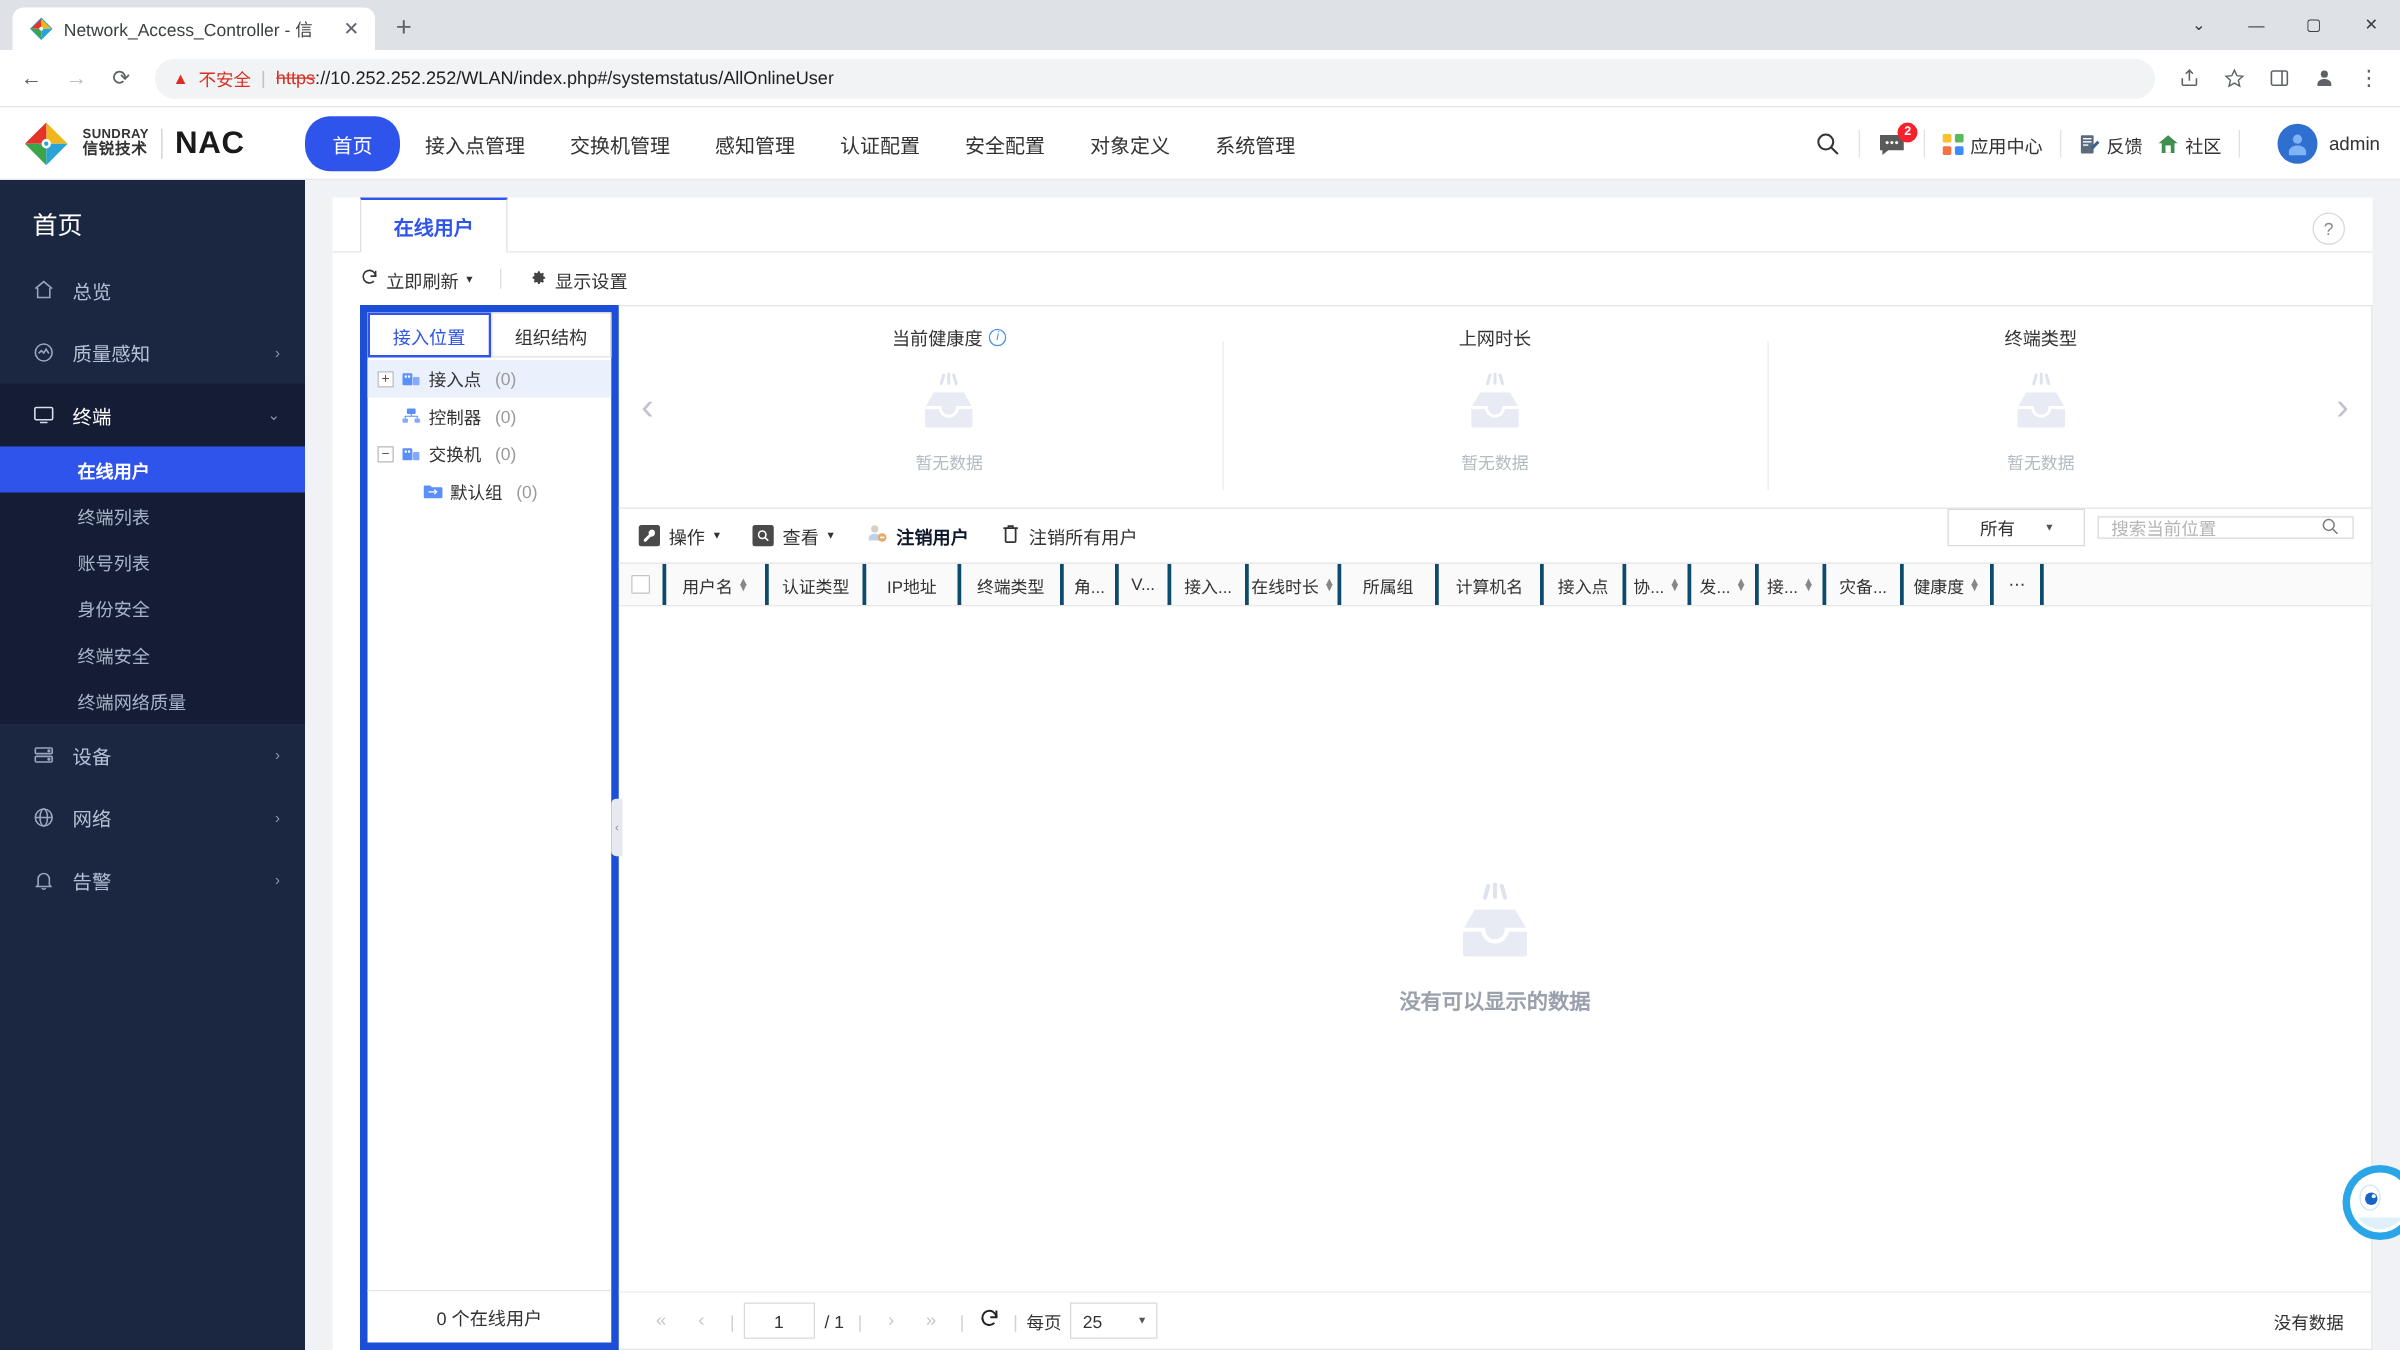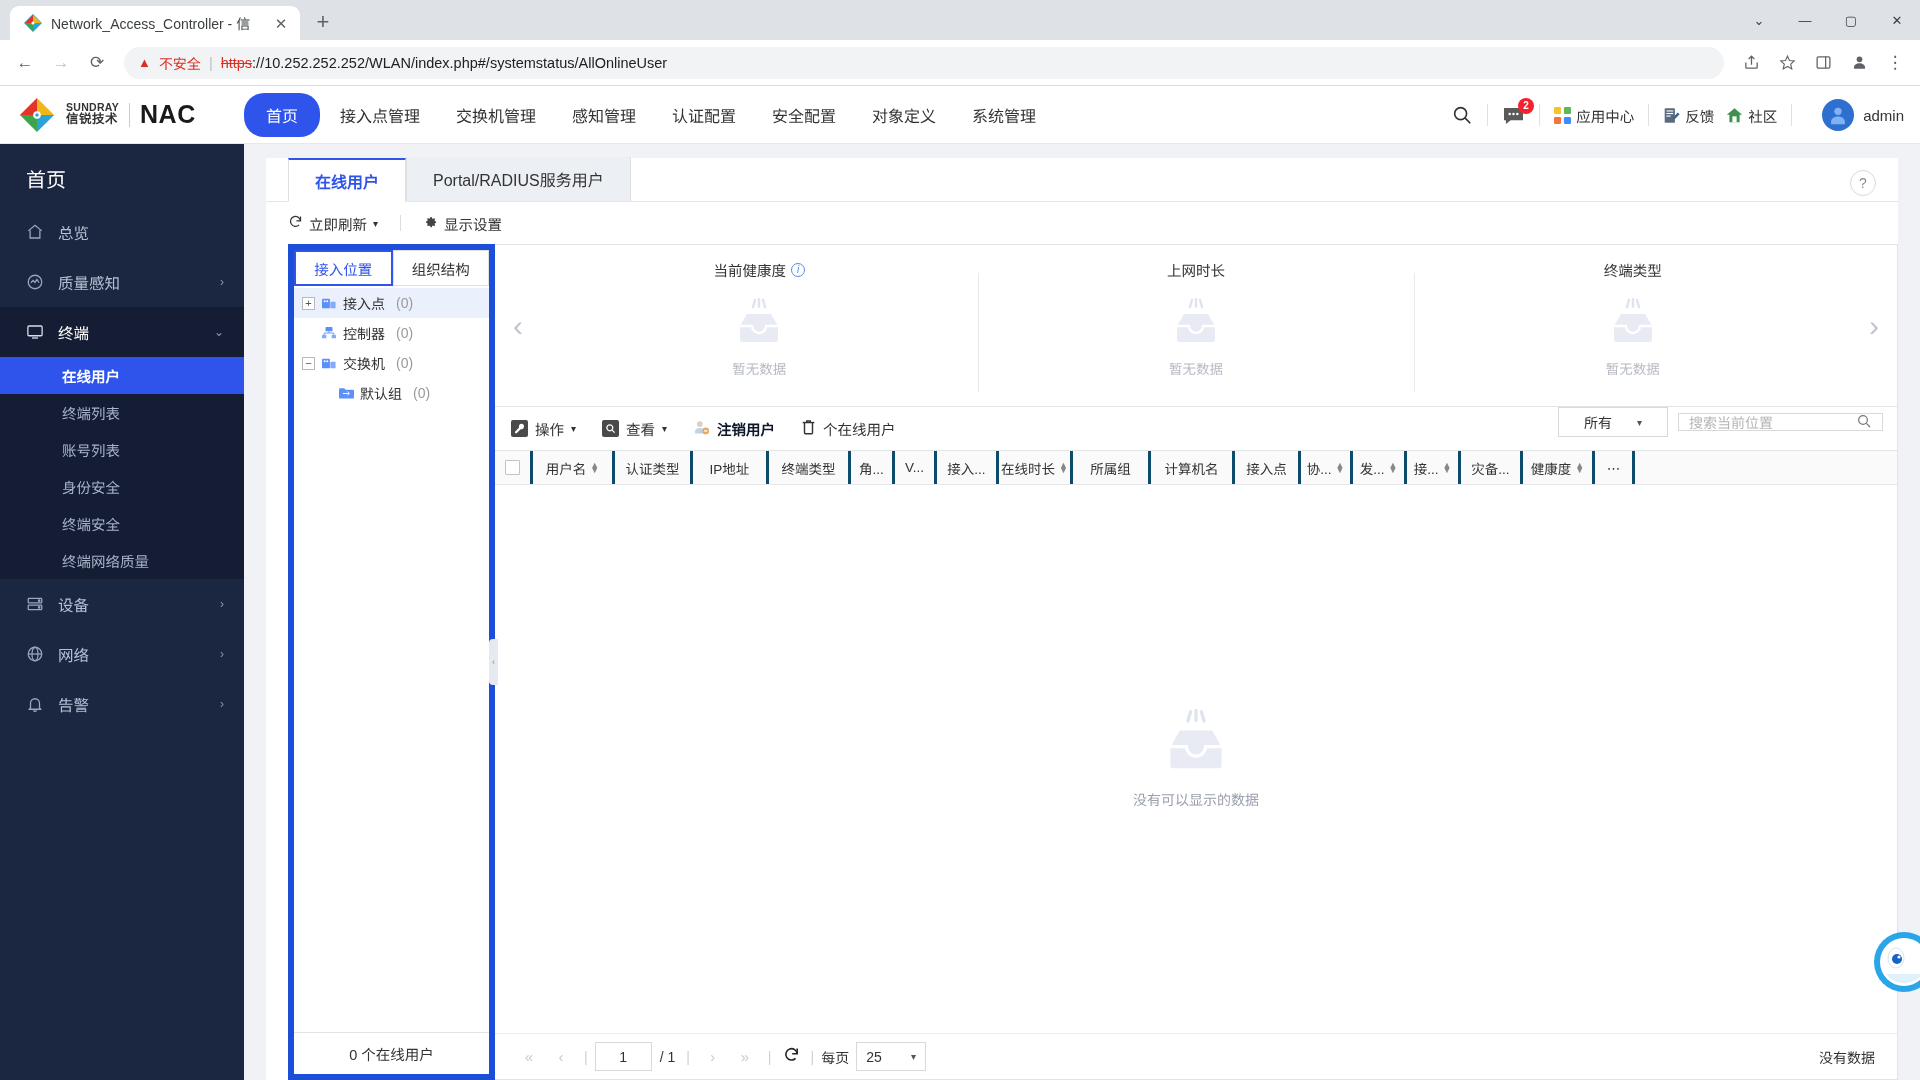--- a/index.html
+++ b/index.html
@@ -239,21 +239,21 @@
   .tbl-wrap { flex: 1; border: 1px solid #e4e4e4; border-top: none; border-left: none; display: flex; flex-direction: column; min-height: 0; }
   .tbl-head { display: flex; height: 34px; background: #fafafa; border-bottom: 1px solid #e8e8e8; }
   .th {
     display: flex; align-items: center; justify-content: center; gap: 4px;
     font-size: 13.5px; color: #333; border-right: 3px solid #0c4a6e;
     white-space: nowrap; overflow: hidden; flex: 0 0 auto;
   }
   .sort-ic { display: inline-flex; flex-direction: column; line-height: .5; font-size: 9px; color: #888; }
   .chkbox { width: 15px; height: 15px; border: 1px solid #c4c4c4; background: #fff; border-radius: 1px; }
   .tbl-empty { flex: 1; display: flex; flex-direction: column; align-items: center; justify-content: center; gap: 14px; }
-  .tbl-empty .cap { font-size: 14px; color: #9aa0ac; }
+  .tbl-empty .cap { font-size: 17px; color: #9aa0ac; font-weight: bold; }
 
   
   .pager { height: 46px; border-top: 1px solid #ededed; display: flex; align-items: center; padding: 0 18px; gap: 0; font-size: 14px; color: #333; position: relative; }
   .pg-arrow { width: 32px; text-align: center; color: #c9c9c9; font-size: 15px; }
   .pg-div { color: #d0d0d0; margin: 0 7px; }
   .pg-input { width: 57px; height: 29px; border: 1px solid #d9d9d9; display: flex; align-items: center; justify-content: center; font-size: 14px; }
   .pg-total { margin: 0 4px 0 8px; color: #333; }
   .pg-refresh { font-size: 18px; color: #333; margin: 0 4px; }
   .pg-size { width: 70px; height: 29px; border: 1px solid #d9d9d9; display: flex; align-items: center; justify-content: space-between; padding: 0 9px; font-size: 14px; margin-left: 7px; }
   .pg-right { position: absolute; right: 22px; font-size: 14px; color: #333; }
@@ -494,21 +494,20 @@
       <span>告警</span>
       <span class="chev">›</span>
     </div>
   </div>
 
   <div class="content">
     <div class="panel">
 
       <div class="tabs-row">
         <div class="ctab active">在线用户</div>
-        <div class="ctab">Portal/RADIUS服务用户</div>
       </div>
       <div class="help-btn">?</div>
 
       <div class="subtool">
         <div class="subtool-btn">
           <span>
             <svg width="15" height="15" viewBox="0 0 24 24" fill="none" stroke="#333" stroke-width="2">
                 <path d="M20 11a8 8 0 10-2.3 6.4"></path>
                 <polyline points="20,4 20,11 13.5,11"></polyline>
               </svg>
@@ -684,21 +683,21 @@
               <span>注销用户</span>
             </div>
             <div class="tb-btn">
               <span>
                 <svg width="15" height="16" viewBox="0 0 16 18" fill="none" stroke="#333" stroke-width="1.6">
                     <line x1="1.5" y1="4" x2="14.5" y2="4"></line>
                     <path d="M3.5 4v11.5a1 1 0 001 1h7a1 1 0 001-1V4"></path>
                     <path d="M6 4V2.2h4V4"></path>
                   </svg>
               </span>
-              <span>个在线用户</span>
+              <span>注销所有用户</span>
             </div>
             <div class="tb-right">
               <div class="sel-box">
                 <span>所有</span>
                 <span style="font-size:10px;color:#555">▾</span>
               </div>
               <div class="search-box">
                 <span>搜索当前位置</span>
                 <span>
                   <svg width="16" height="16" viewBox="0 0 24 24" fill="none" stroke="#777" stroke-width="1.8">

